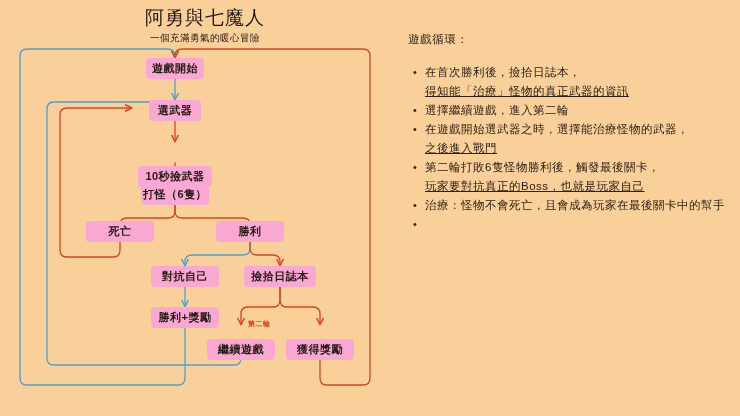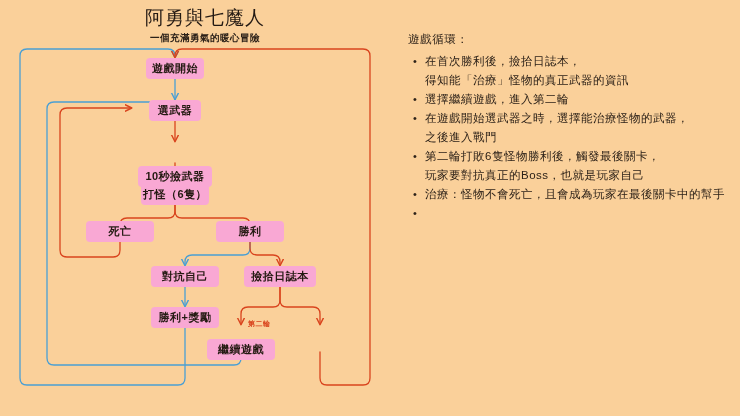--- a/index.html
+++ b/index.html
@@ -31,21 +31,21 @@
   .doc-title {
     font-size: 19px;
     font-weight: normal;
     color: #231913;
     letter-spacing: 1px;
     line-height: 24px;
     white-space: nowrap;
   }
   .doc-subtitle {
     font-size: 9.5px;
-    font-weight: bold;
+    font-weight: normal;
     color: #2b2018;
     letter-spacing: 0.5px;
     line-height: 14px;
     margin-top: 1px;
     white-space: nowrap;
   }
 
   
   #flow {
     position: absolute;
@@ -91,21 +91,21 @@
     position: absolute;
     left: 408px;
     top: 30px;
     width: 326px;
   }
   .notes-heading {
     font-size: 11.5px;
     color: #2c2118;
     line-height: 19px;
     letter-spacing: 0.6px;
-    margin-bottom: 3px;
+    margin-bottom: 14px;
   }
   .notes-list {
     margin: 0;
     padding: 0;
     list-style: none;
   }
   .note-item {
     position: relative;
     padding-left: 17px;
     font-size: 11.5px;
@@ -116,20 +116,21 @@
   .note-item .bullet {
     position: absolute;
     left: 5px;
     top: 0;
     font-size: 11px;
     line-height: 19px;
     color: #2c2118;
   }
   .note-line2 {
     display: block;
+    text-decoration: underline;
   }
 </style>
 </head>
 <body>
 
 <div id="stage">
 
   <div class="title-block">
     <div class="doc-title">阿勇與七魔人</div>
     <div class="doc-subtitle">一個充滿勇氣的暖心冒險</div>
@@ -182,20 +183,21 @@
     <div class="node" style="left:146px; top:58px;  width:58px;">遊戲開始</div>
     <div class="node" style="left:149px; top:100px; width:52px;">選武器</div>
     <div class="node" style="left:138px; top:142px; width:74px;margin-top:24px;">10秒撿武器</div>
     <div class="node" style="left:141px; top:184px; width:68px;">打怪（6隻）</div>
     <div class="node" style="left:86px;  top:221px; width:68px;">死亡</div>
     <div class="node" style="left:216px; top:221px; width:68px;">勝利</div>
     <div class="node" style="left:151px; top:266px; width:68px;">對抗自己</div>
     <div class="node" style="left:151px; top:307px; width:68px;">勝利+獎勵</div>
     <div class="node" style="left:244px; top:266px; width:72px;">撿拾日誌本</div>
     <div class="node" style="left:207px; top:339px; width:68px;">繼續遊戲</div>
+    <div class="node" style="left:286px; top:339px; width:68px;">獲得獎勵</div>
 
     <div class="edge-label" style="left:248px; top:319px;">第二輪</div>
   </div>
 
   <div class="notes">
     <div class="notes-heading">遊戲循環：</div>
     <ul class="notes-list">
       <li class="note-item">
         <span class="bullet">•</span>
         <span>在首次勝利後，撿拾日誌本，</span>

